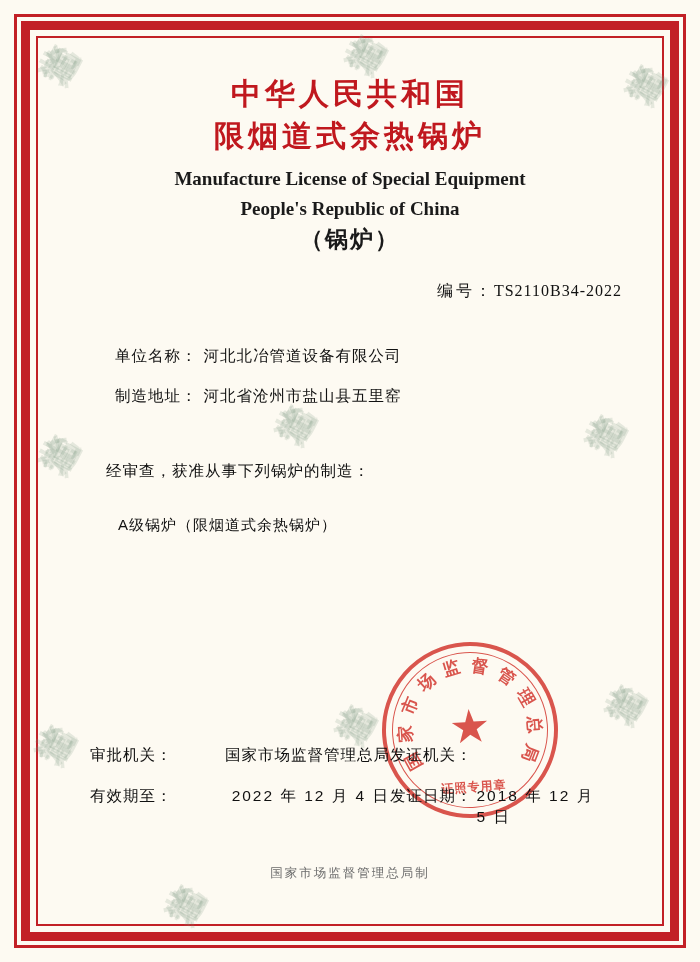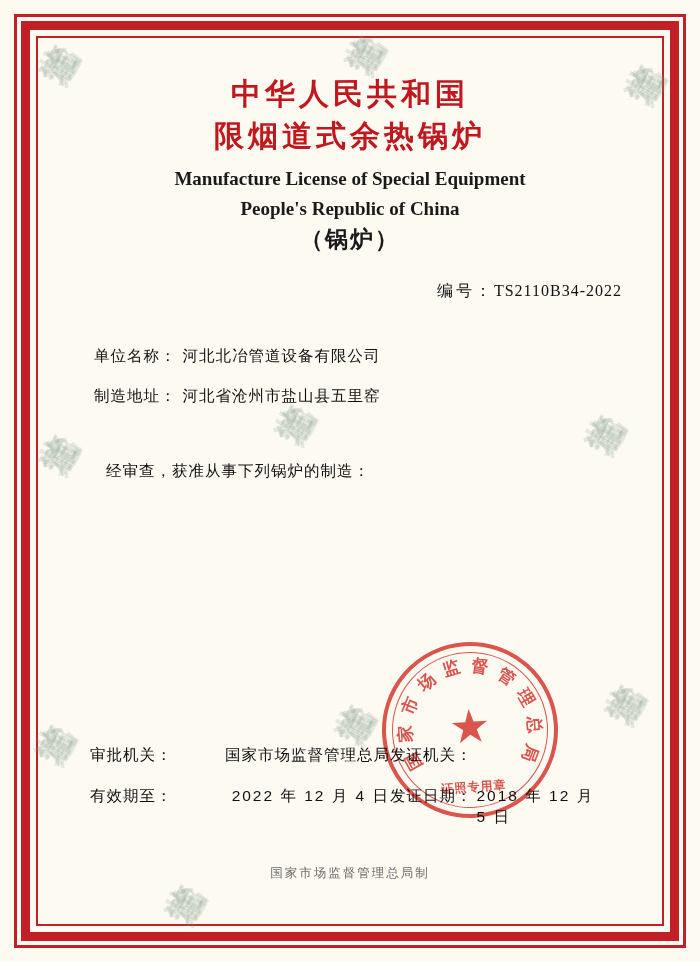--- a/index.html
+++ b/index.html
@@ -151,20 +151,21 @@
     margin-top: 44px;
     padding-left: 38px;
     font-family: "Liberation Sans", sans-serif;
     font-size: 15.5px;
     color: #111;
   }
   .field-row {
     display: flex;
     align-items: center;
     margin-bottom: 19px;
+    margin-left: 21px;
   }
   .field-label {
     letter-spacing: 1px;
     white-space: nowrap;
   }
   .field-value {
     margin-left: 6px;
     letter-spacing: 1px;
   }
 
@@ -327,20 +328,21 @@
         <span class="field-label">单位名称：</span>
         <span class="field-value">河北北冶管道设备有限公司</span>
       </div>
       <div class="field-row">
         <span class="field-label">制造地址：</span>
         <span class="field-value">河北省沧州市盐山县五里窑</span>
       </div>
     </div>
 
     <div class="statement">经审查，获准从事下列锅炉的制造：</div>
+    <div class="scope">A级锅炉（限烟道式余热锅炉）</div>
 
     <div class="seal">
       <div class="seal-inner-ring"></div>
       <div class="seal-star">★</div>
       <div class="seal-text" id="seal-arc">
           <span class="seal-char" style="transform: translate(-58px, 27px) rotate(-115deg);">国</span>
           <span class="seal-char" style="transform: translate(-64px, -0.6px) rotate(-89.4deg);">家</span>
           <span class="seal-char" style="transform: translate(-57.5px, -28.2px) rotate(-63.9deg);">市</span>
           <span class="seal-char" style="transform: translate(-39.7px, -50.2px) rotate(-38.3deg);">场</span>
           <span class="seal-char" style="transform: translate(-14.2px, -62.4px) rotate(-12.8deg);">监</span>

